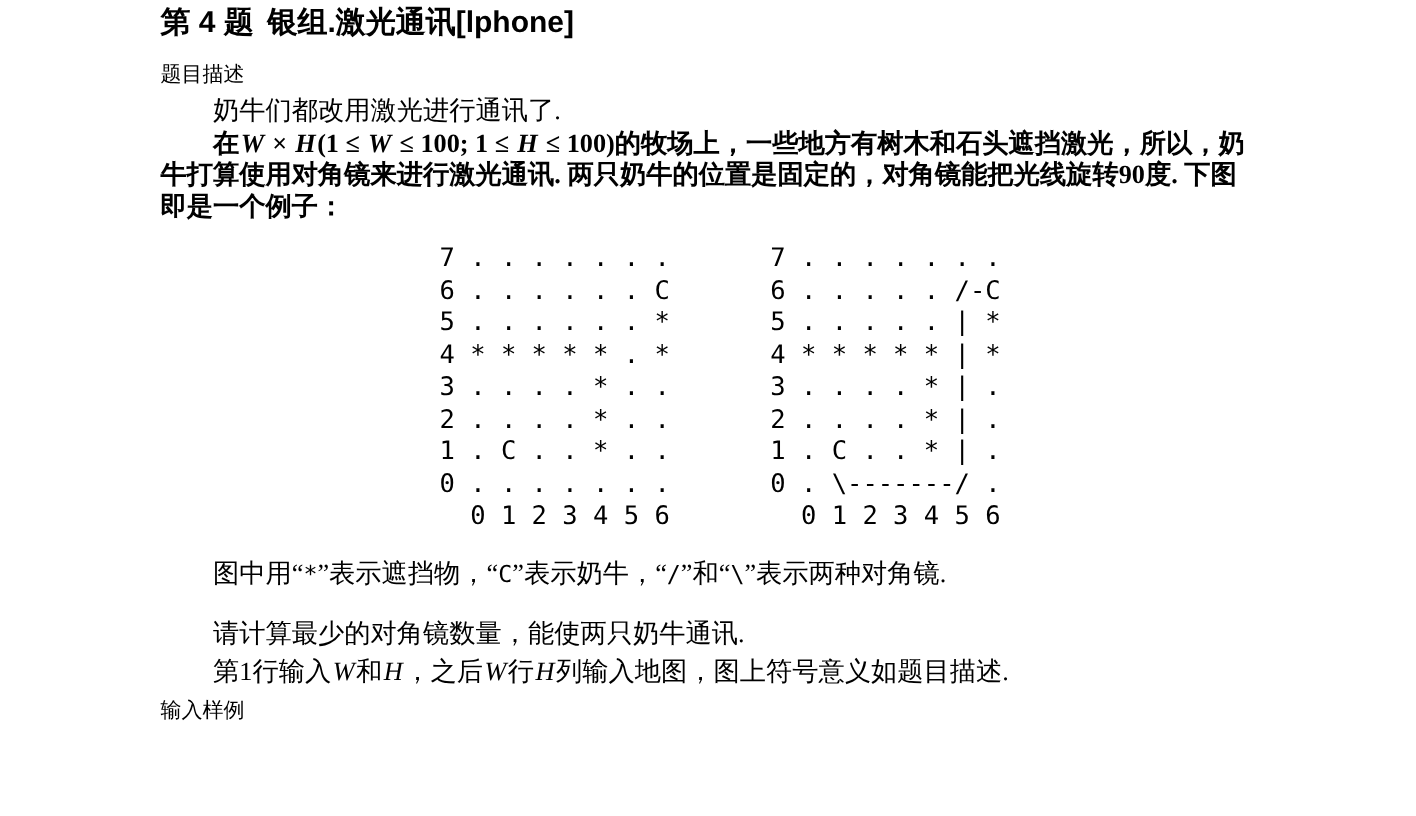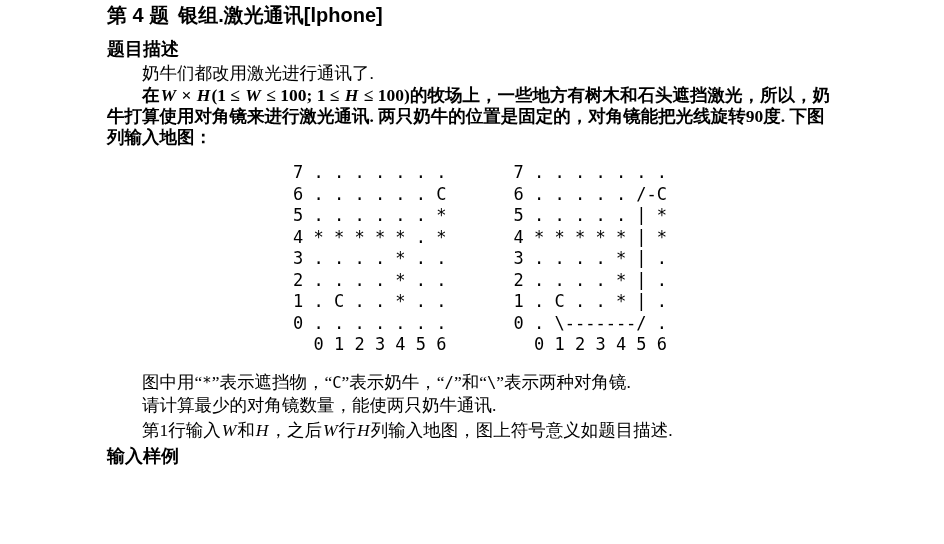--- a/index.html
+++ b/index.html
@@ -16,21 +16,21 @@
   }
   .title {
     margin: 0;
     font-family: "Liberation Sans", "DejaVu Sans", sans-serif;
     font-size: 20px; line-height: 23px; font-weight: 700;
   }
   .title-name { margin-left: 9px; font-weight: 600; }
   .sec-heading {
     margin: 13px 0 0 0;
     font-family: "Liberation Sans", "DejaVu Sans", sans-serif;
-    font-size: 18px; line-height: 18px; font-weight: 700;
+    font-size: 14px; line-height: 18px; font-weight: 400;
   }
   .para {
     margin: 4px 0 0 0;
     font-size: 17.5px; line-height: 21px;
     white-space: nowrap;
   }
   .pline { display: block; white-space: nowrap; }
   .indent { text-indent: 35px; }
   .mv {
     font-style: italic;
@@ -48,42 +48,42 @@
   }
   .grid {
     margin: 0;
     font-family: "DejaVu Sans Mono", "Liberation Mono", monospace;
     font-size: 17px; line-height: 21.5px;
   }
   
   [data-name="paragraph-intro"]   { margin-top: 5px; }
   [data-name="paragraph-setup"]   { margin-top: 1px; font-weight: bold; }
   [data-name="paragraph-legend"]  { margin-top: 16px; }
-  [data-name="paragraph-task"]    { margin-top: 1px; }
+  [data-name="paragraph-task"]    { margin-top: 18px; }
   [data-name="section-heading-input"]  { margin-top: 10px; }
   [data-name="input-description"]      { margin-top: 4px; }
   [data-name="section-heading-output"] { margin-top: 7px; }
   [data-name="output-description"]     { margin-top: 4px; }
   [data-name="section-heading-sample-input"] { margin-top: 6px; }
 </style>
 </head>
 <body>
 
 <div class="doc" data-name="problem-document">
 
   <h1 class="title" data-name="page-title"><span class="title-num" data-name="problem-number">第 4 题</span><span class="title-name" data-name="problem-name">银组.激光通讯[lphone]</span></h1>
 
   <h2 class="sec-heading" data-name="section-heading-description">题目描述</h2>
 
   <p class="para indent" data-name="paragraph-intro">奶牛们都改用激光进行通讯了.</p>
 
   <div class="para" data-name="paragraph-setup">
     <span class="pline indent" data-name="setup-line-1"><span data-name="text-run">在</span><i class="mv" data-name="math-var-w">W</i><span data-name="text-run"> × </span><i class="mv" data-name="math-var-h">H</i><span data-name="text-run">(1 ≤ </span><i class="mv" data-name="math-var-w">W</i><span data-name="text-run"> ≤ 100; 1 ≤ </span><i class="mv" data-name="math-var-h">H</i><span data-name="text-run"> ≤ 100)</span><span data-name="text-run">的牧场上，一些地方有树木和石头遮挡激光，所以，奶</span></span>
     <span class="pline" data-name="setup-line-2">牛打算使用对角镜来进行激光通讯. 两只奶牛的位置是固定的，对角镜能把光线旋转90度. 下图</span>
-    <span class="pline" data-name="setup-line-3">列输入地图：</span>
+    <span class="pline" data-name="setup-line-3">即是一个例子：</span>
   </div>
 
   <div class="diagrams" data-name="ascii-diagrams">
     <pre class="grid" data-name="grid-without-mirrors">7 . . . . . . .
 6 . . . . . . C
 5 . . . . . . *
 4 * * * * * . *
 3 . . . . * . .
 2 . . . . * . .
 1 . C . . * . .

